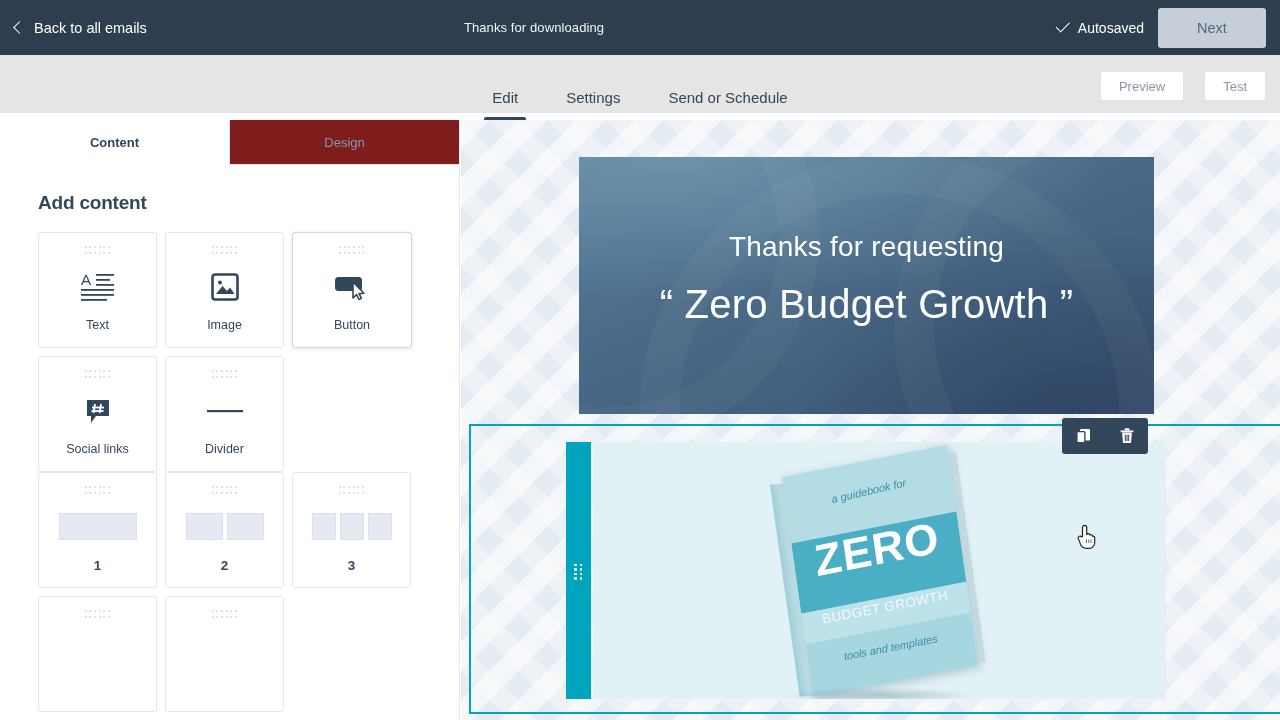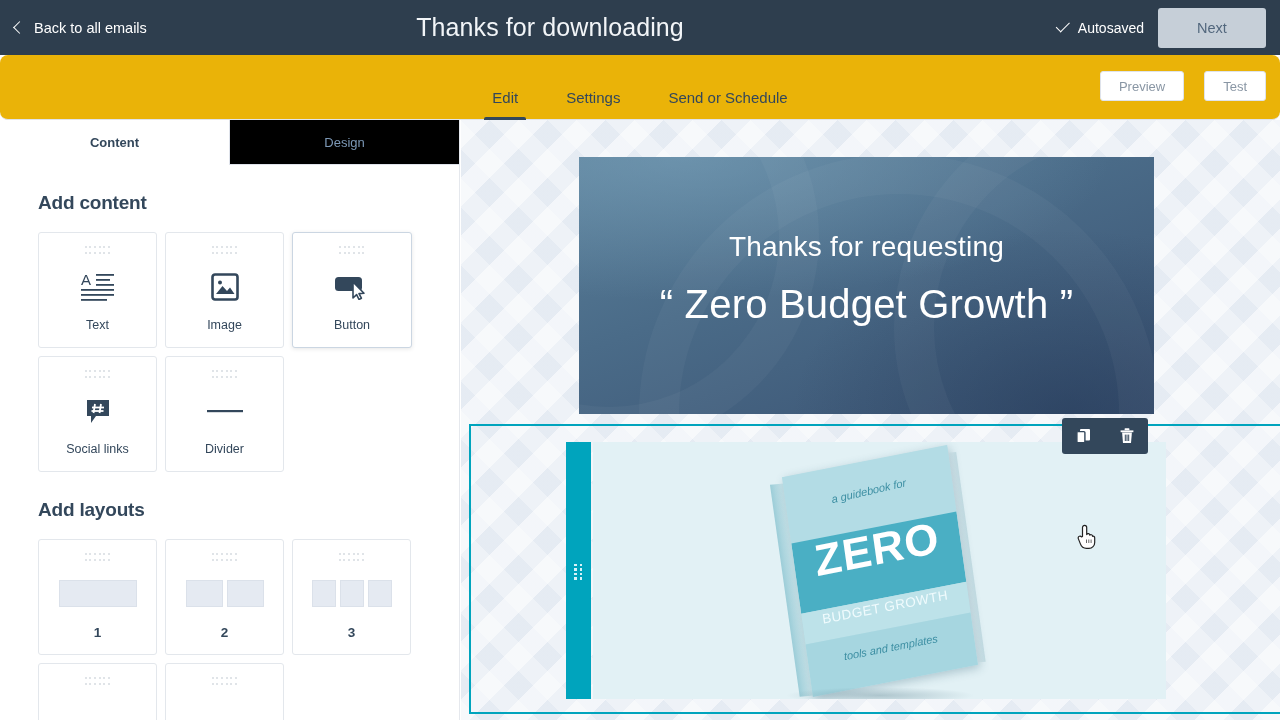--- a/index.html
+++ b/index.html
@@ -19,22 +19,22 @@
     display: flex; align-items: center; gap: 9px;
     margin-left: 15px; color: #ffffff; font-size: 14.5px;
     cursor: pointer; user-select: none;
   }
   .chev-left {
     width: 9px; height: 9px; border-left: 1.6px solid #fff;
     border-bottom: 1.6px solid #fff; transform: rotate(45deg);
     display: inline-block; margin-right: 1px;
   }
   .topbar-title {
-    position: absolute; left: 16px; width: 1068px; text-align: center;
-    color: #f2f5f8; font-size: 25px; font-weight: 400; letter-spacing: .1px;
+    position: absolute; left: 0; width: 1068px; text-align: center;
+    color: #f2f5f8; font-size: 13px; font-weight: 400; letter-spacing: .1px;
     pointer-events: none;
   }
   .topbar-right {
     position: absolute; right: 14px; display: flex; align-items: center; gap: 14px;
   }
   .autosaved {
     display: flex; align-items: center; gap: 8px;
     color: #ffffff; font-size: 14px;
   }
   .check-glyph {
@@ -44,22 +44,22 @@
   }
   .next-btn {
     width: 108px; height: 40px; border-radius: 3px;
     background: #c6cfd8; color: #52677d; font-size: 14.5px;
     display: flex; align-items: center; justify-content: center;
     cursor: pointer; border: none; font-family: inherit;
   }
 
   
   .tabbar {
-    position: absolute; top: 55px; left: 0; width: 1280px; height: 65px;
-    background: #eab308; border-bottom: 1px solid #dfe3eb; border-radius: 8px;
+    position: absolute; top: 55px; left: 0; width: 1280px; height: 58px;
+    background: #e5e5e5; border-bottom: 1px solid #dfe3eb;
   }
   .tabs {
     position: absolute; left: 0; width: 1280px; height: 65px;
     display: flex; align-items: flex-end; justify-content: center; gap: 0;
   }
   .tab {
     padding: 0 24px 14px 24px; font-size: 15px; color: #33475b;
     cursor: pointer; position: relative; user-select: none;
   }
   .tab.active { color: #33475b; font-weight: 400; }
@@ -85,21 +85,21 @@
   .side-tabs { display: flex; height: 45px; }
   .side-tab {
     flex: 1; display: flex; align-items: center; justify-content: center;
     font-size: 13px; cursor: pointer; user-select: none;
   }
   .side-tab.active {
     background: #fff; color: #33475b; font-weight: 600;
     border-bottom: 1px solid transparent;
   }
   .side-tab.inactive {
-    background: #000000; color: #7c98b6;
+    background: #7f1d1d; color: #7c98b6;
     border-bottom: 1px solid #dfe3eb; border-left: 1px solid #dfe3eb;
   }
   .side-body { padding: 0 38px; }
   .section-title {
     font-size: 19px; font-weight: 700; color: #33475b;
     margin-top: 27px; margin-bottom: 18px; letter-spacing: -.2px;
   }
   .card-grid { display: flex; flex-wrap: wrap; gap: 8px; }
   .mod-card {
     width: 119px; height: 116px; background: #fff;
@@ -400,21 +400,20 @@
           </div>
           <div class="mod-icon">
             <svg width="36" height="10" viewBox="0 0 36 10">
               <rect x="0" y="4" width="36" height="2.2" fill="#33475b"></rect>
             </svg>
           </div>
           <div class="mod-label">Divider</div>
         </div>
       </div>
 
-      <div class="section-title">Add layouts</div>
 
       <div class="card-grid">
         <div class="lay-card">
           <div class="dots">
             <i></i>
               <i></i>
               <i></i>
               <i></i>
               <i></i>
               <i></i>

